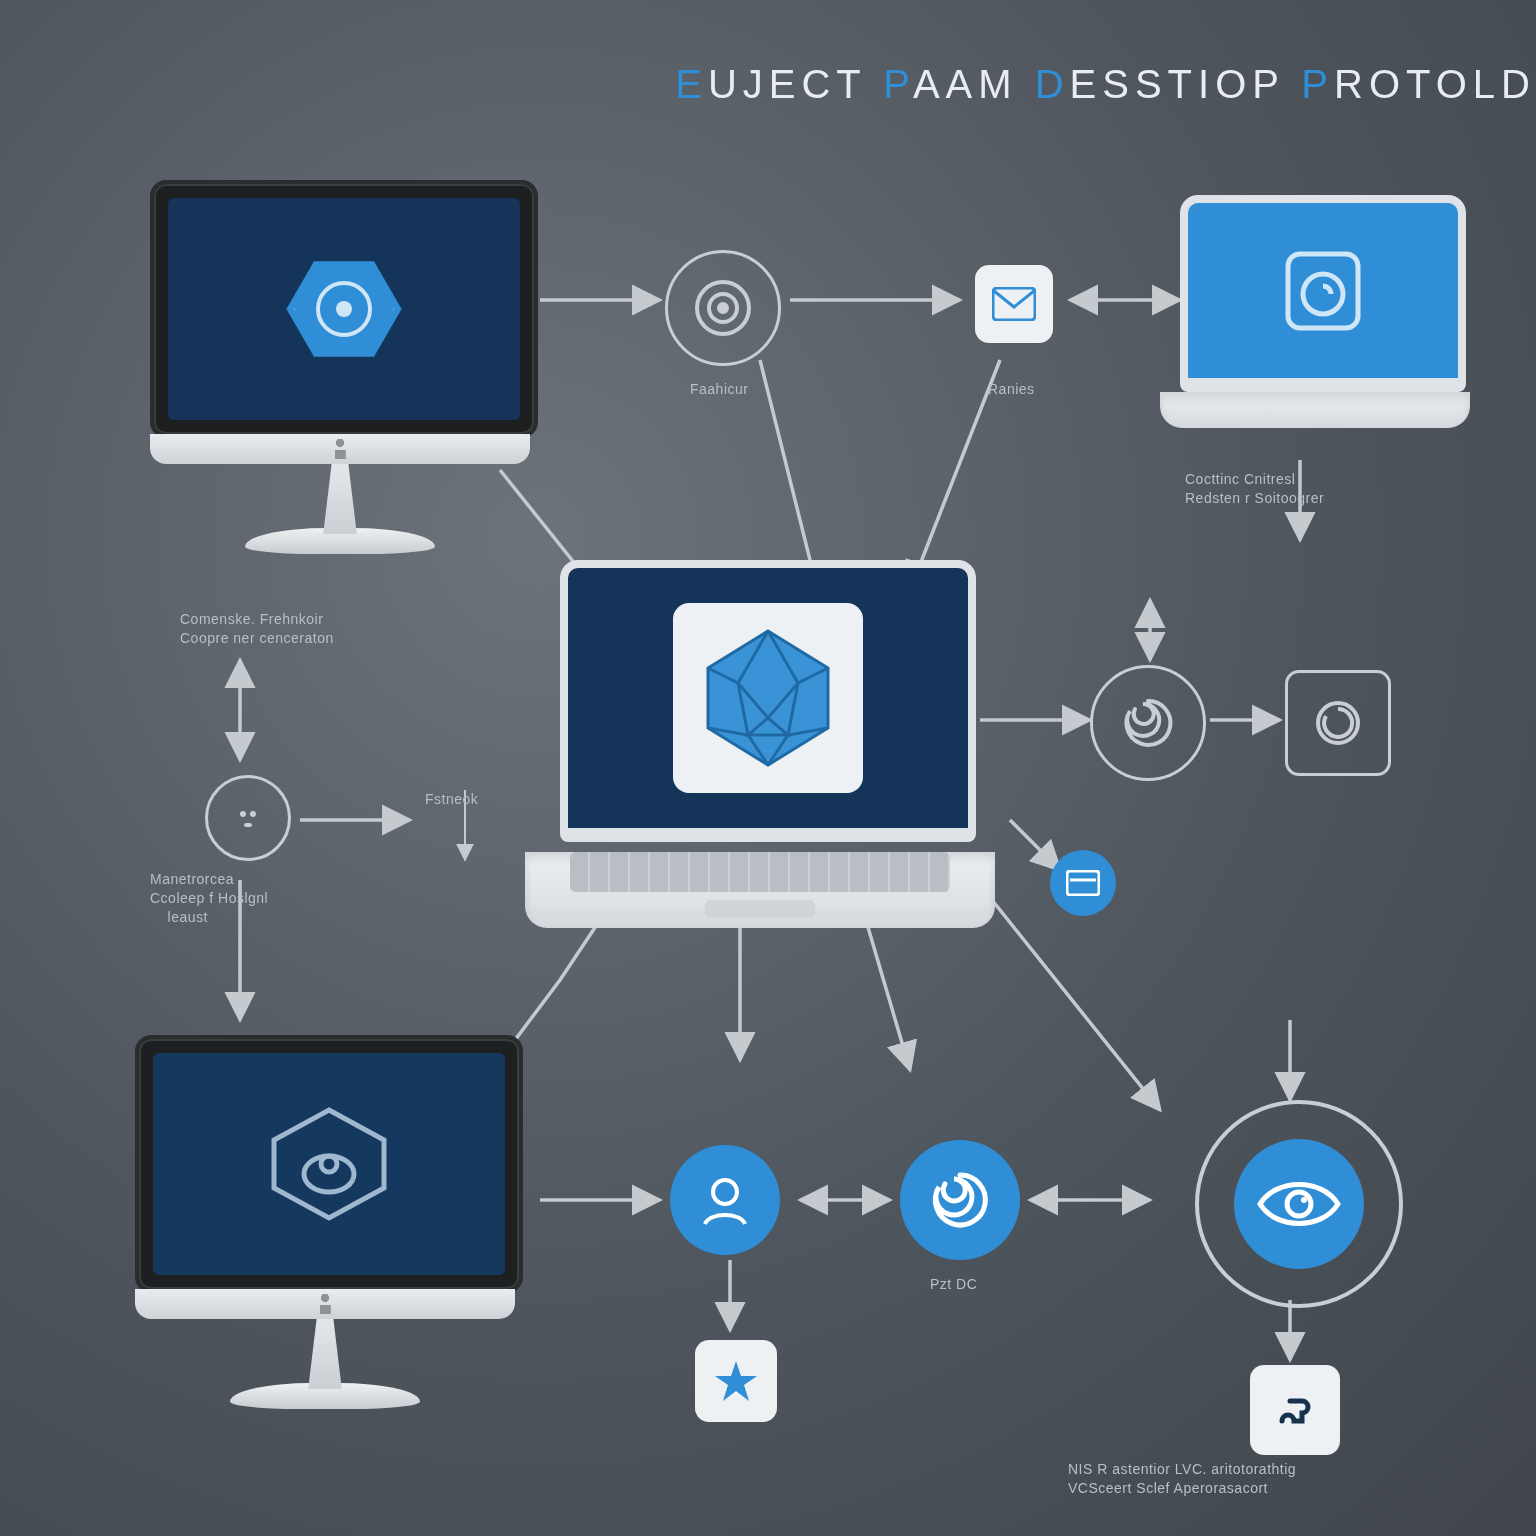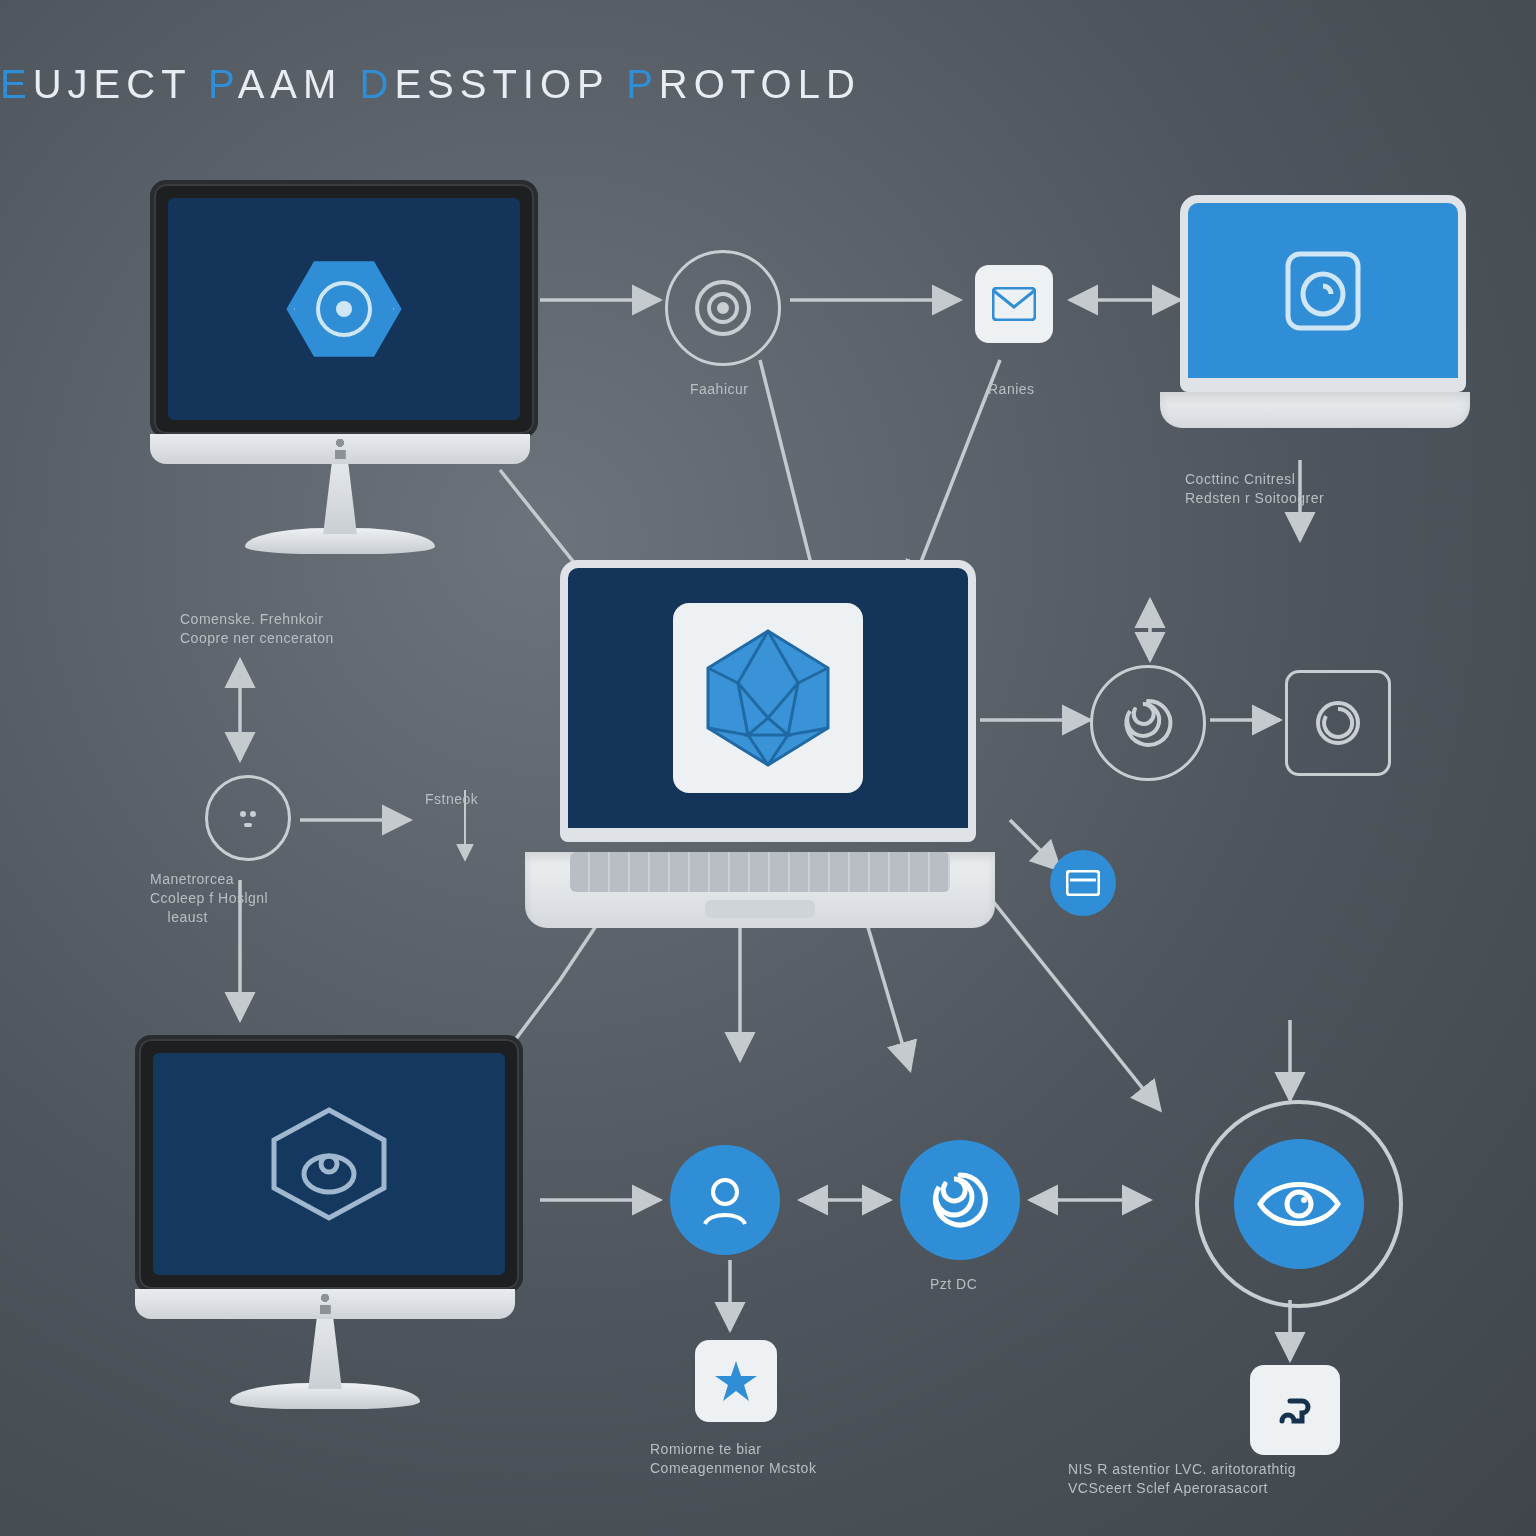--- a/index.html
+++ b/index.html
@@ -1,17 +1,17 @@
 <!DOCTYPE html>
 <html><head>
 <meta charset="utf-8">
 <style>
   html,body{margin:0;padding:0;width:1536px;height:1536px;background:radial-gradient(ellipse at 35% 35%,#6c737a 0%,#4e555c 55%,#3f454b 100%);font-family:"Segoe UI",Arial,sans-serif;overflow:hidden}
   .stage{position:relative;width:1536px;height:1536px}
-  .title{position:absolute;left:0;right:0;top:62px;text-align:left;color:#e9edf1;font-size:40px;letter-spacing:6px}
+  .title{position:absolute;left:0;right:0;top:62px;text-align:right;color:#e9edf1;font-size:40px;letter-spacing:6px}
   .title .accent{color:#2f8ed6}
   .cap{position:absolute;color:#b9bfc5;font-size:20px;line-height:1.35;letter-spacing:.5px;white-space:pre}
   .cap.small{font-size:14px}
   svg.arrows{position:absolute;inset:0;width:1536px;height:1536px;pointer-events:none}
   
   .imac{position:absolute;width:380px}
   .imac .bezel{width:380px;height:250px;border-radius:16px;background:#1d1f21;border:4px solid #2a2d30;box-shadow:inset 0 0 0 2px #3a3d40;overflow:hidden}
   .imac .screen{margin:14px;height:calc(100% - 28px);border-radius:6px;display:flex;align-items:center;justify-content:center}
   .imac .chin{height:30px;background:linear-gradient(#e9ecef,#cfd3d7);border-radius:0 0 16px 16px;margin-top:-4px;display:flex;align-items:center;justify-content:center}
   .imac .chin::before{content:"";width:18px;height:20px;background:#8d9297;-webkit-mask:radial-gradient(circle at 50% 35%,#000 36%,transparent 37%) top/100% 55% no-repeat, linear-gradient(#000,#000) bottom/60% 45% no-repeat;mask:radial-gradient(circle at 50% 35%,#000 36%,transparent 37%) top/100% 55% no-repeat, linear-gradient(#000,#000) bottom/60% 45% no-repeat}
@@ -221,22 +221,20 @@
     <svg width="60" height="60" viewBox="0 0 60 60">
         <circle cx="30" cy="22" r="12" fill="none" stroke="#fff" stroke-width="4"></circle>
         <path d="M10 54c4-12 36-12 40 0" fill="none" stroke="#fff" stroke-width="4"></path>
       </svg>
   </div>
   <div class="tile white" style="left:695px;top:1340px;width:82px;height:82px">
     <svg width="46" height="46" viewBox="0 0 46 46">
         <polygon points="23,3 28,18 44,18 31,27 36,43 23,33 10,43 15,27 2,18 18,18" fill="#2f8ed6"></polygon>
       </svg>
   </div>
-  <div class="cap small" style="left:650px;top:1440px">Romiorne te biar
-Comeagenmenor Mcstok</div>
 
   <div class="ring fill" style="left:900px;top:1140px;width:120px;height:120px">
     <svg width="70" height="70" viewBox="0 0 70 70">
         <path d="M35 10a25 25 0 1 1-21 12 18 18 0 1 0 15-8 11 11 0 1 1-9 5" fill="none" stroke="#fff" stroke-width="5" stroke-linecap="round"></path>
       </svg>
   </div>
   <div class="cap small" style="left:930px;top:1275px">Pzt DC</div>
 
   <div class="ring outline" style="left:1195px;top:1100px;width:200px;height:200px;border-width:4px">
     <div class="ring fill" style="position:static;width:130px;height:130px">

